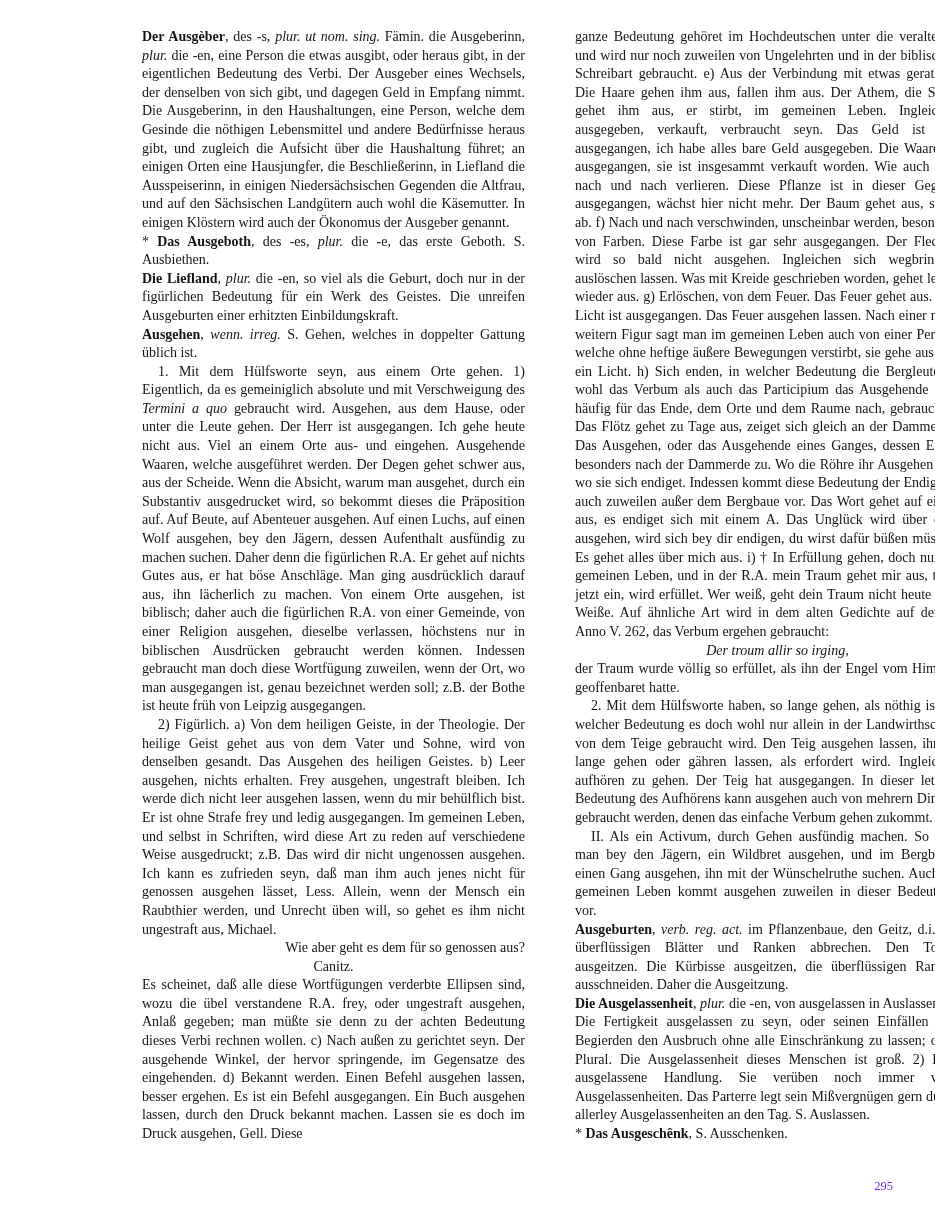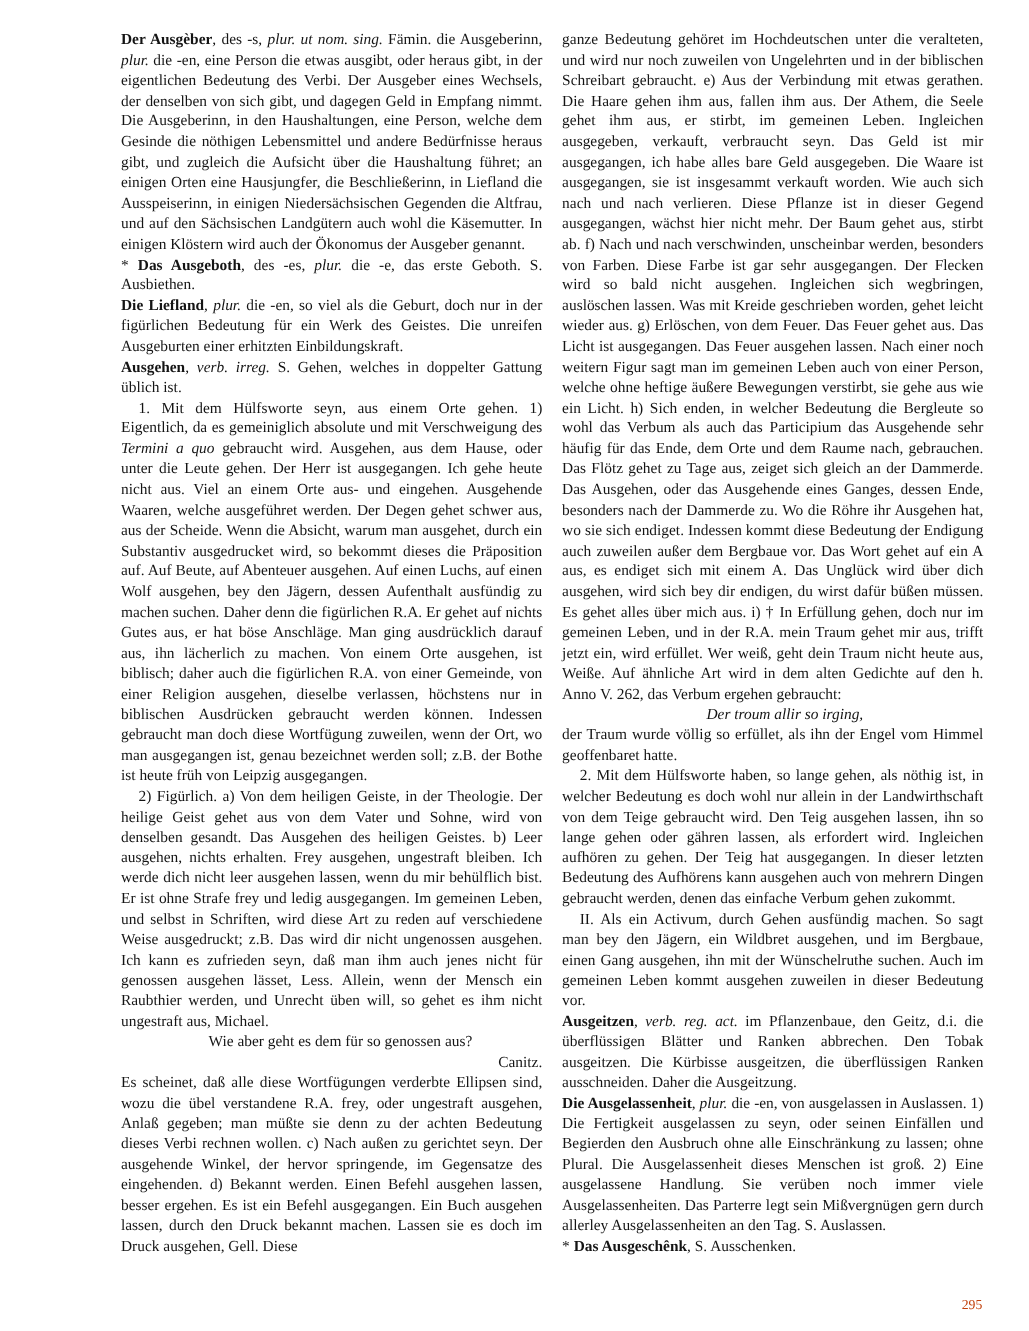--- a/index.html
+++ b/index.html
@@ -21,69 +21,70 @@
     top: 28px;
     left: 110px;
     display: flex;
     gap: 18px;
   }
   .col {
     width: 383px;
     font-size: 14px;
     line-height: 18.6px;
     text-align: justify;
+    margin-left: 32px;
   }
   .col p.block {
     margin: 0;
     padding: 0;
   }
   .col p.indent {
     text-indent: 16px;
   }
   .col p.verse {
     text-indent: 22px;
     text-align: center;
   }
   .col p.align-right {
-    text-align: right;
+    text-align: center;
   }
   .col p.align-left {
-    text-align: center;
+    text-align: right;
   }
   .run-bold { font-weight: bold; }
   .run-italic { font-style: italic; }
   .page-number {
     position: absolute;
     right: 42px;
     bottom: 16px;
     font-size: 12.5px;
-    color: #c2410c;
+    color: #6d28d9;
   }
 </style>
 </head>
 <body>
 
 <div class="page">
   <div class="columns">
     <div class="col">
         <p class="block"><span class="run-bold">Der Ausgèber</span><span>, des -s, </span><span class="run-italic">plur. ut nom. sing.</span><span> Fämin. die Ausgeberinn, </span><span class="run-italic">plur.</span><span> die -en, eine Person die etwas ausgibt, oder heraus gibt, in der eigentlichen Bedeutung des Verbi. Der Ausgeber eines Wechsels, der denselben von sich gibt, und dagegen Geld in Empfang nimmt. Die Ausgeberinn, in den Haushaltungen, eine Person, welche dem Gesinde die nöthigen Lebensmittel und andere Bedürfnisse heraus gibt, und zugleich die Aufsicht über die Haushaltung führet; an einigen Orten eine Hausjungfer, die Beschließerinn, in Liefland die Ausspeiserinn, in einigen Niedersächsischen Gegenden die Altfrau, und auf den Sächsischen Landgütern auch wohl die Käsemutter. In einigen Klöstern wird auch der Ökonomus der Ausgeber genannt.</span></p>
         <p class="block"><span>* </span><span class="run-bold">Das Ausgeboth</span><span>, des -es, </span><span class="run-italic">plur.</span><span> die -e, das erste Geboth. S. Ausbiethen.</span></p>
         <p class="block"><span class="run-bold">Die Liefland</span><span>, </span><span class="run-italic">plur.</span><span> die -en, so viel als die Geburt, doch nur in der figürlichen Bedeutung für ein Werk des Geistes. Die unreifen Ausgeburten einer erhitzten Einbildungskraft.</span></p>
-        <p class="block"><span class="run-bold">Ausgehen</span><span>, </span><span class="run-italic">verb. irreg.</span><span> S. Gehen, welches in doppelter Gattung üblich ist.</span></p>
+        <p class="block"><span class="run-bold">Ausgehen</span><span>, </span><span class="run-italic">wenn. irreg.</span><span> S. Gehen, welches in doppelter Gattung üblich ist.</span></p>
         <p class="block indent"><span>1. Mit dem Hülfsworte seyn, aus einem Orte gehen. 1) Eigentlich, da es gemeiniglich absolute und mit Verschweigung des </span><span class="run-italic">Termini a quo</span><span> gebraucht wird. Ausgehen, aus dem Hause, oder unter die Leute gehen. Der Herr ist ausgegangen. Ich gehe heute nicht aus. Viel an einem Orte aus- und eingehen. Ausgehende Waaren, welche ausgeführet werden. Der Degen gehet schwer aus, aus der Scheide. Wenn die Absicht, warum man ausgehet, durch ein Substantiv ausgedrucket wird, so bekommt dieses die Präposition auf. Auf Beute, auf Abenteuer ausgehen. Auf einen Luchs, auf einen Wolf ausgehen, bey den Jägern, dessen Aufenthalt ausfündig zu machen suchen. Daher denn die figürlichen R.A. Er gehet auf nichts Gutes aus, er hat böse Anschläge. Man ging ausdrücklich darauf aus, ihn lächerlich zu machen. Von einem Orte ausgehen, ist biblisch; daher auch die figürlichen R.A. von einer Gemeinde, von einer Religion ausgehen, dieselbe verlassen, höchstens nur in biblischen Ausdrücken gebraucht werden können. Indessen gebraucht man doch diese Wortfügung zuweilen, wenn der Ort, wo man ausgegangen ist, genau bezeichnet werden soll; z.B. der Bothe ist heute früh von Leipzig ausgegangen.</span></p>
         <p class="block indent"><span>2) Figürlich. a) Von dem heiligen Geiste, in der Theologie. Der heilige Geist gehet aus von dem Vater und Sohne, wird von denselben gesandt. Das Ausgehen des heiligen Geistes. b) Leer ausgehen, nichts erhalten. Frey ausgehen, ungestraft bleiben. Ich werde dich nicht leer ausgehen lassen, wenn du mir behülflich bist. Er ist ohne Strafe frey und ledig ausgegangen. Im gemeinen Leben, und selbst in Schriften, wird diese Art zu reden auf verschiedene Weise ausgedruckt; z.B. Das wird dir nicht ungenossen ausgehen. Ich kann es zufrieden seyn, daß man ihm auch jenes nicht für genossen ausgehen lässet, Less. Allein, wenn der Mensch ein Raubthier werden, und Unrecht üben will, so gehet es ihm nicht ungestraft aus, Michael.</span></p>
         <p class="block indent align-left"><span>Wie aber geht es dem für so genossen aus?</span></p>
         <p class="block align-right"><span>Canitz.</span></p>
         <p class="block"><span>Es scheinet, daß alle diese Wortfügungen verderbte Ellipsen sind, wozu die übel verstandene R.A. frey, oder ungestraft ausgehen, Anlaß gegeben; man müßte sie denn zu der achten Bedeutung dieses Verbi rechnen wollen. c) Nach außen zu gerichtet seyn. Der ausgehende Winkel, der hervor springende, im Gegensatze des eingehenden. d) Bekannt werden. Einen Befehl ausgehen lassen, besser ergehen. Es ist ein Befehl ausgegangen. Ein Buch ausgehen lassen, durch den Druck bekannt machen. Lassen sie es doch im Druck ausgehen, Gell. Diese</span></p>
       </div>
     <div class="col">
         <p class="block"><span>ganze Bedeutung gehöret im Hochdeutschen unter die veralteten, und wird nur noch zuweilen von Ungelehrten und in der biblischen Schreibart gebraucht. e) Aus der Verbindung mit etwas gerathen. Die Haare gehen ihm aus, fallen ihm aus. Der Athem, die Seele gehet ihm aus, er stirbt, im gemeinen Leben. Ingleichen ausgegeben, verkauft, verbraucht seyn. Das Geld ist mir ausgegangen, ich habe alles bare Geld ausgegeben. Die Waare ist ausgegangen, sie ist insgesammt verkauft worden. Wie auch sich nach und nach verlieren. Diese Pflanze ist in dieser Gegend ausgegangen, wächst hier nicht mehr. Der Baum gehet aus, stirbt ab. f) Nach und nach verschwinden, unscheinbar werden, besonders von Farben. Diese Farbe ist gar sehr ausgegangen. Der Flecken wird so bald nicht ausgehen. Ingleichen sich wegbringen, auslöschen lassen. Was mit Kreide geschrieben worden, gehet leicht wieder aus. g) Erlöschen, von dem Feuer. Das Feuer gehet aus. Das Licht ist ausgegangen. Das Feuer ausgehen lassen. Nach einer noch weitern Figur sagt man im gemeinen Leben auch von einer Person, welche ohne heftige äußere Bewegungen verstirbt, sie gehe aus wie ein Licht. h) Sich enden, in welcher Bedeutung die Bergleute so wohl das Verbum als auch das Participium das Ausgehende sehr häufig für das Ende, dem Orte und dem Raume nach, gebrauchen. Das Flötz gehet zu Tage aus, zeiget sich gleich an der Dammerde. Das Ausgehen, oder das Ausgehende eines Ganges, dessen Ende, besonders nach der Dammerde zu. Wo die Röhre ihr Ausgehen hat, wo sie sich endiget. Indessen kommt diese Bedeutung der Endigung auch zuweilen außer dem Bergbaue vor. Das Wort gehet auf ein A aus, es endiget sich mit einem A. Das Unglück wird über dich ausgehen, wird sich bey dir endigen, du wirst dafür büßen müssen. Es gehet alles über mich aus. i) † In Erfüllung gehen, doch nur im gemeinen Leben, und in der R.A. mein Traum gehet mir aus, trifft jetzt ein, wird erfüllet. Wer weiß, geht dein Traum nicht heute aus, Weiße. Auf ähnliche Art wird in dem alten Gedichte auf den h. Anno V. 262, das Verbum ergehen gebraucht:</span></p>
         <p class="block verse"><span class="run-italic">Der troum allir so irging,</span></p>
         <p class="block"><span>der Traum wurde völlig so erfüllet, als ihn der Engel vom Himmel geoffenbaret hatte.</span></p>
         <p class="block indent"><span>2. Mit dem Hülfsworte haben, so lange gehen, als nöthig ist, in welcher Bedeutung es doch wohl nur allein in der Landwirthschaft von dem Teige gebraucht wird. Den Teig ausgehen lassen, ihn so lange gehen oder gähren lassen, als erfordert wird. Ingleichen aufhören zu gehen. Der Teig hat ausgegangen. In dieser letzten Bedeutung des Aufhörens kann ausgehen auch von mehrern Dingen gebraucht werden, denen das einfache Verbum gehen zukommt.</span></p>
         <p class="block indent"><span>II. Als ein Activum, durch Gehen ausfündig machen. So sagt man bey den Jägern, ein Wildbret ausgehen, und im Bergbaue, einen Gang ausgehen, ihn mit der Wünschelruthe suchen. Auch im gemeinen Leben kommt ausgehen zuweilen in dieser Bedeutung vor.</span></p>
-        <p class="block"><span class="run-bold">Ausgeitzen</span><span>, </span><span class="run-italic">verb. reg. act.</span><span> im Pflanzenbaue, den Geitz, d.i. die überflüssigen Blätter und Ranken abbrechen. Den Tobak ausgeitzen. Die Kürbisse ausgeitzen, die überflüssigen Ranken ausschneiden. Daher die Ausgeitzung.</span></p>
+        <p class="block"><span class="run-bold">Ausgeburten</span><span>, </span><span class="run-italic">verb. reg. act.</span><span> im Pflanzenbaue, den Geitz, d.i. die überflüssigen Blätter und Ranken abbrechen. Den Tobak ausgeitzen. Die Kürbisse ausgeitzen, die überflüssigen Ranken ausschneiden. Daher die Ausgeitzung.</span></p>
         <p class="block"><span class="run-bold">Die Ausgelassenheit</span><span>, </span><span class="run-italic">plur.</span><span> die -en, von ausgelassen in Auslassen. 1) Die Fertigkeit ausgelassen zu seyn, oder seinen Einfällen und Begierden den Ausbruch ohne alle Einschränkung zu lassen; ohne Plural. Die Ausgelassenheit dieses Menschen ist groß. 2) Eine ausgelassene Handlung. Sie verüben noch immer viele Ausgelassenheiten. Das Parterre legt sein Mißvergnügen gern durch allerley Ausgelassenheiten an den Tag. S. Auslassen.</span></p>
         <p class="block"><span>* </span><span class="run-bold">Das Ausgeschênk</span><span>, S. Ausschenken.</span></p>
       </div>
   </div>
   <div class="page-number">295</div>
 </div>
 
 </body></html>

